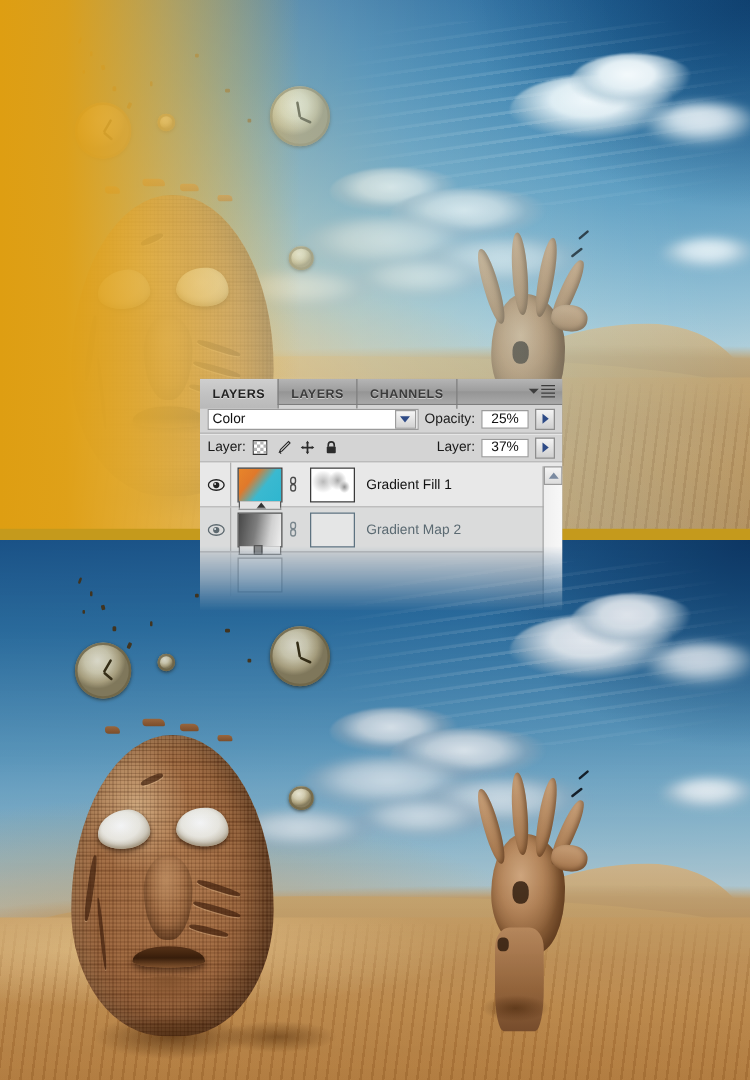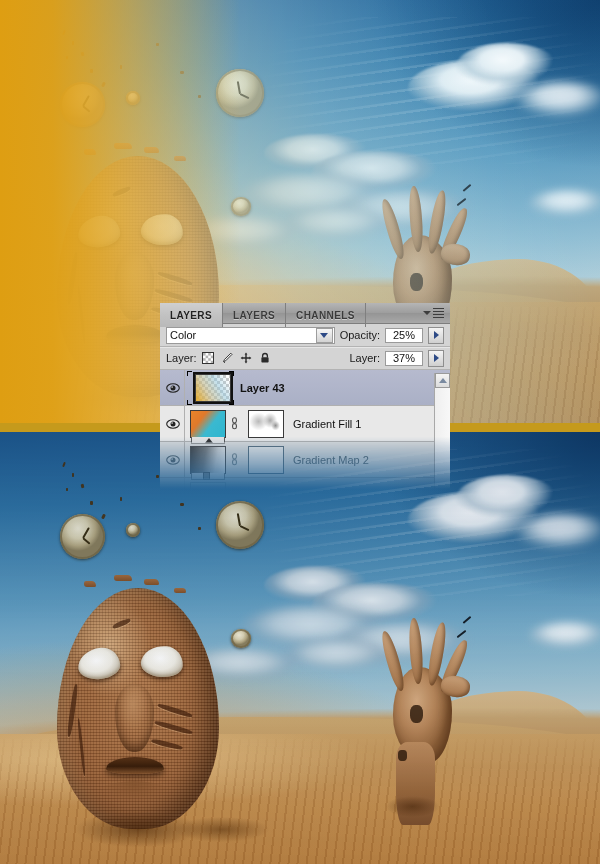--- a/index.html
+++ b/index.html
@@ -473,41 +473,20 @@
         <span class="spacer"></span>
         <span class="lbl">Layer:</span>
         <span class="numbox">37%</span>
         <span class="arrowbtn">
           <span class="arr-r"></span>
         </span>
       </div>
 
       <div class="layers-list">
 
-        <div class="layer selected">
-          <span class="eyecell">
-            <svg width="14" height="10" viewBox="0 0 14 10">
-                <ellipse cx="7" cy="5" rx="6.3" ry="4.2" fill="none" stroke="#222" stroke-width="1.1"></ellipse>
-                <circle cx="7" cy="5" r="2.5" fill="#222"></circle>
-                <circle cx="6.1" cy="4.1" r="0.8" fill="#dcdcdc"></circle>
-              </svg>
-          </span>
-          <span class="thumb-wrap">
-            <span class="thumb checker sel-thumb" style="display:block;background-image:
-                    linear-gradient(60deg, rgba(226,168,40,.95) 0%, rgba(196,186,140,.65) 34%, rgba(150,200,220,.55) 64%, rgba(255,255,255,0) 92%),
-                    linear-gradient(45deg,#c8c8c8 25%,transparent 25%,transparent 75%,#c8c8c8 75%),
-                    linear-gradient(45deg,#c8c8c8 25%,transparent 25%,transparent 75%,#c8c8c8 75%);
-                    background-size:100% 100%,6px 6px,6px 6px;background-position:0 0,0 0,3px 3px;background-color:#fff;"></span>
-            <span class="corner" style="left:-3px;top:-3px;border-right:0;border-bottom:0;"></span>
-            <span class="corner" style="right:-3px;top:-3px;border-left:0;border-bottom:0;"></span>
-            <span class="corner" style="left:-3px;bottom:-3px;border-right:0;border-top:0;"></span>
-            <span class="corner" style="right:-3px;bottom:-3px;border-left:0;border-top:0;"></span>
-          </span>
-          <span class="lname bold">Layer 43</span>
-        </div>
 
         <div class="layer l2">
           <span class="eyecell">
             <svg width="14" height="10" viewBox="0 0 14 10">
                 <ellipse cx="7" cy="5" rx="6.3" ry="4.2" fill="none" stroke="#222" stroke-width="1.1"></ellipse>
                 <circle cx="7" cy="5" r="2.5" fill="#222"></circle>
                 <circle cx="6.1" cy="4.1" r="0.8" fill="#dcdcdc"></circle>
               </svg>
           </span>
           <span class="thumb" style="position:relative;background:linear-gradient(128deg,#e8852a 0%,#e0792b 30%,#3ab9d0 58%,#2fb6cf 100%);">

